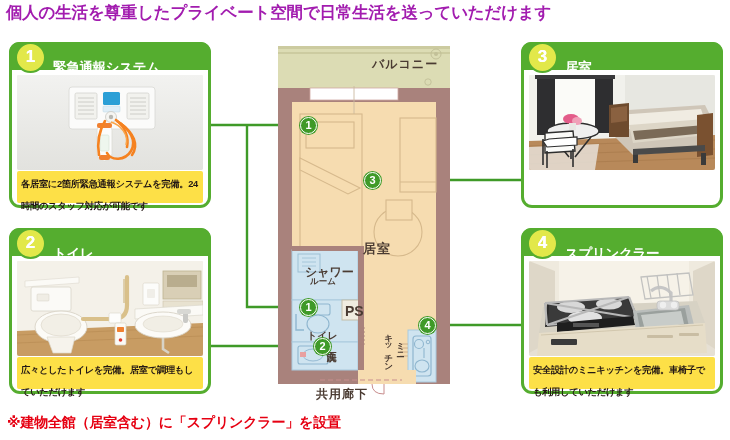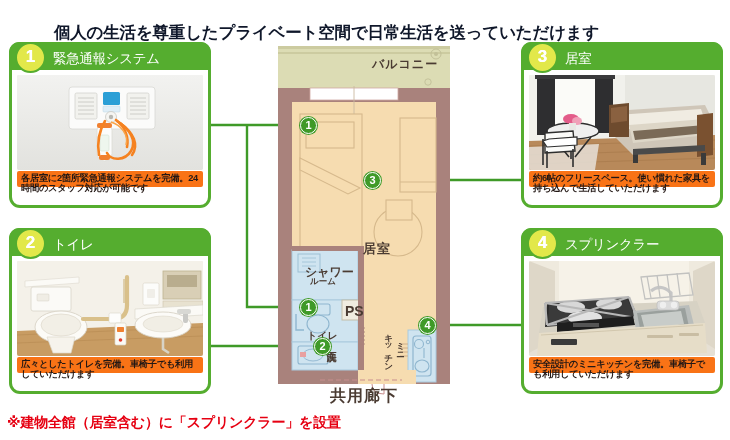--- a/index.html
+++ b/index.html
@@ -10,27 +10,26 @@
     background: #ffffff;
     font-family: "Liberation Sans", "DejaVu Sans", sans-serif;
     overflow: hidden;
     position: relative;
   }
 
   
   #page-title {
     position: absolute;
     left: 6px;
-    top: 22px;
+    top: 2px;
     font-size: 16.5px;
     font-weight: bold;
-    color: #0f172a;
+    color: #a21caf;
     letter-spacing: -0.2px;
     white-space: nowrap;
-    margin-left: 48px;
   }
 
   
   #connectors {
     position: absolute;
     left: 0; top: 0;
     width: 730px; height: 440px;
     pointer-events: none;
   }
 
@@ -54,23 +53,23 @@
     left: -3px;
     top: -3px;
     width: 202px;
     height: 28px;
     background: #55ad2f;
     border-radius: 10px 10px 0 0;
   }
   .panel-head-title {
     position: absolute;
     left: 41px;
-    top: 5px;
+    top: 14px;
     font-size: 13.5px;
-    font-weight: normal;
+    font-weight: bold;
     color: #ffffff;
     white-space: nowrap;
     letter-spacing: -0.3px;
   }
 
   .badge {
     position: absolute;
     left: 3px;
     top: -3px;
     width: 31px;
@@ -96,27 +95,27 @@
     border-radius: 2px;
     overflow: hidden;
     background: #e9e6e0;
   }
 
   .panel-caption {
     position: absolute;
     left: 5px;
     top: 126px;
     width: 186px;
-    height: 16px;
-    background: #f97316;
+    height: 32px;
+    background: #fde047;
     border-radius: 2px;
     font-size: 9.3px;
     font-weight: bold;
     color: #231815;
-    line-height: 10px;
+    line-height: 22px;
     padding: 2px 3px 0 4px;
     letter-spacing: -0.35px;
   }
 
   
   #floorplan {
     position: absolute;
     left: 262px;
     top: 42px;
     width: 200px;
@@ -288,21 +287,21 @@
       <ellipse cx="146" cy="64" rx="28" ry="13" fill="#fcfbf8" stroke="#d8d3c6" stroke-width="0.9"></ellipse>
       <ellipse cx="146" cy="63" rx="20" ry="8" fill="#f1eee5" stroke="#ddd8cb" stroke-width="0.6"></ellipse>
 
       <rect x="166" y="50" width="5" height="12" rx="2" fill="#c9c9c6"></rect>
       <rect x="160" y="48" width="14" height="5" rx="2" fill="#d8d8d4"></rect>
 
       <path d="M 146 77 L 146 88 L 152 92" stroke="#d8d3c6" stroke-width="2.6" fill="none"></path>
     </svg>
   </div>
 
-  <div class="panel-caption">広々としたトイレを完備。車椅子でも利用していただけます</div>
+  <div class="panel-caption">広々としたトイレを完備。居室で調理もしていただけます</div>
 </div>
 
 <div class="panel panel-p3">
   <div class="panel-head"></div>
   <div class="badge">3</div>
   <div class="panel-head-title">居室</div>
 
   <div class="panel-photo">
     <svg viewBox="0 0 186 95" width="186" height="95" preserveAspectRatio="none">
       <rect x="0" y="0" width="186" height="95" fill="#efefe9"></rect>
@@ -343,21 +342,20 @@
       <ellipse cx="42" cy="44" rx="8" ry="5" fill="#e35c8a"></ellipse>
       <ellipse cx="48" cy="46" rx="5" ry="4" fill="#f0a0b8"></ellipse>
       <rect x="40" y="48" width="7" height="7" fill="#e8e8e4"></rect>
 
       <path d="M 16 58 L 44 56 L 46 76 L 16 78 Z" fill="#fbfbf9" stroke="#2e2e2e" stroke-width="1.4"></path>
       <path d="M 18 76 L 18 93 M 44 74 L 44 92 M 14 64 L 14 90" stroke="#2e2e2e" stroke-width="1.6" fill="none"></path>
       <path d="M 14 66 L 20 64 L 48 62 L 48 70 L 18 72 Z" fill="#ffffff" stroke="#2e2e2e" stroke-width="1.2"></path>
     </svg>
   </div>
 
-  <div class="panel-caption">約6帖のフリースペース。使い慣れた家具を持ち込んで生活していただけます</div>
 </div>
 
 <div class="panel panel-p4">
   <div class="panel-head"></div>
   <div class="badge">4</div>
   <div class="panel-head-title">スプリンクラー</div>
 
   <div class="panel-photo">
     <svg viewBox="0 0 186 95" width="186" height="95" preserveAspectRatio="none">
       <rect x="0" y="0" width="186" height="95" fill="#e6e0d4"></rect>
@@ -528,21 +526,21 @@
 
   <div class="fp-label" style="left:45px; top:287px; font-size:10px;">トイレ</div>
 
   <div class="fp-label" style="left:62px; top:302px; font-size:10px; writing-mode:vertical-rl; text-orientation:upright;">洗面</div>
 
   <div class="fp-label" style="left:83px; top:261px; font-size:14px;">PS</div>
 
   <div class="fp-label fp-label-v" style="left:133px; top:294px; font-size:8.5px;">ミニ</div>
   <div class="fp-label fp-label-v" style="left:121px; top:286px; font-size:8.5px;">キッチン</div>
 
-  <div class="fp-label" style="left:68px; top:344px; font-size:16px; letter-spacing:1px;">共用廊下</div>
+  <div class="fp-label" style="left:54px; top:344px; font-size:12px; letter-spacing:1px;">共用廊下</div>
 
   
   <div class="fp-marker" style="left:38px; top:75px;">1</div>
   <div class="fp-marker" style="left:38px; top:257px;">1</div>
   <div class="fp-marker" style="left:52px; top:296px;">2</div>
   <div class="fp-marker" style="left:102px; top:130px;">3</div>
   <div class="fp-marker" style="left:157px; top:275px;">4</div>
 </div>
 
 <div id="footer-note">※建物全館（居室含む）に「スプリンクラー」を設置</div>

